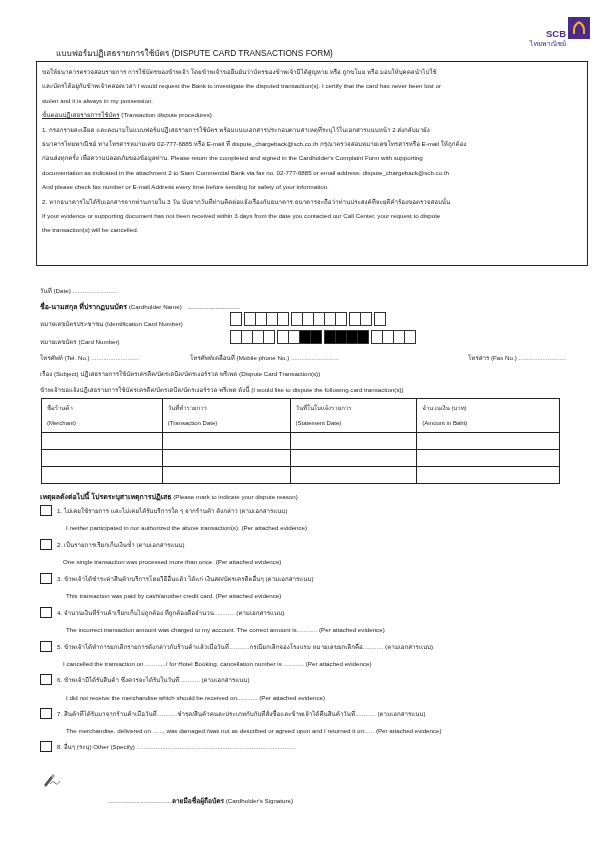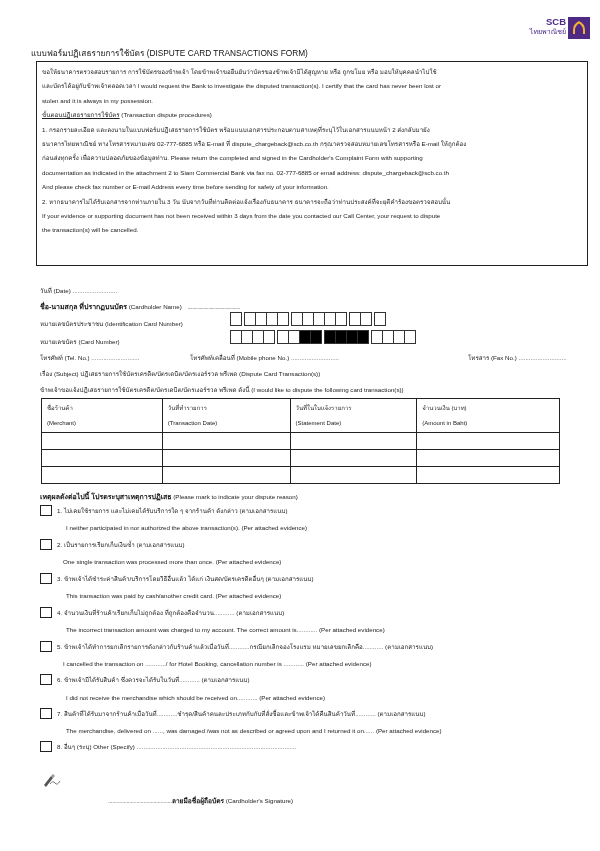--- a/index.html
+++ b/index.html
@@ -2,27 +2,27 @@
 <html><head>
 <meta charset="utf-8">
 <style>
   * { box-sizing: border-box; margin: 0; padding: 0; }
   body {
     width: 600px; height: 851px; background: #ffffff; position: relative;
     font-family: "Liberation Sans", "DejaVu Sans", sans-serif; color: #111;
     overflow: hidden;
   }
   .logo { position: absolute; left: 528px; top: 17px; width: 62px; height: 26px; }
-  .logo .txt { position: absolute; right: 24px; top: 0; text-align: right; line-height: 10px; }
+  .logo .txt { position: absolute; right: 24px; top: 12px; text-align: right; line-height: 10px; }
   .logo .scb { font-size: 9.5px; font-weight: bold; color: #4b2a86; }
   .logo .th { font-size: 7px; color: #4b2a86; }
   .logo .mark { position: absolute; right: 0; top: 0; width: 22px; height: 22px; background: #4e2a84; }
   .logo .mark svg { width: 22px; height: 22px; display: block; }
 
-  .title { position: absolute; left: 31px; top: 46px; font-size: 8.3px; color: #111; }
+  .title { position: absolute; left: 56px; top: 46px; font-size: 8.3px; color: #111; }
 
   .box1 { position: absolute; left: 36px; top: 61px; width: 552px; height: 205px; border: 1.2px solid #222; padding: 3px 5px; }
   .box1 p { font-size: 6.2px; line-height: 14.4px; white-space: nowrap; color: #222; }
   .box1 .u { text-decoration: underline; }
 
   .line { position: absolute; left: 40px; font-size: 6.2px; color: #222; white-space: nowrap; }
   .bold { font-weight: bold; font-size: 7px; color: #111; }
 
   .boxes { position: absolute; display: flex; }
   .cell { width: 12.3px; height: 14px; border: 1.3px solid #333; margin-right: -1.3px; background: #fff; }

